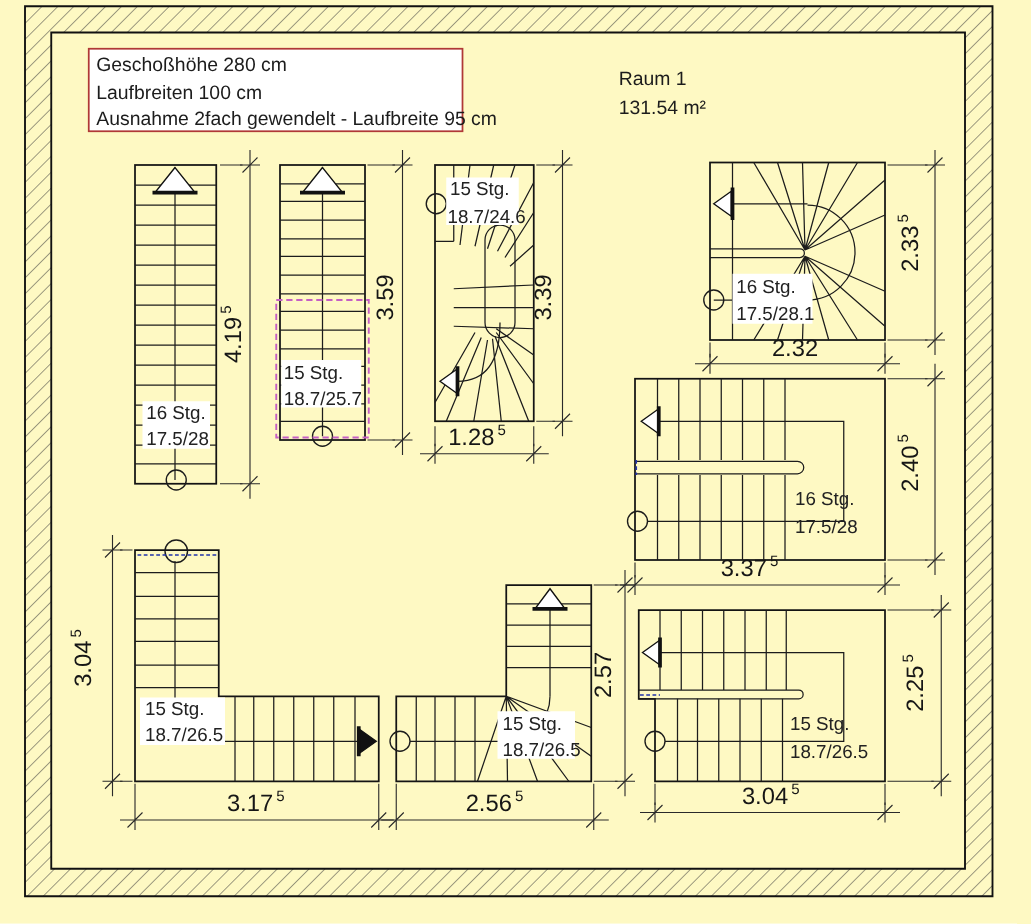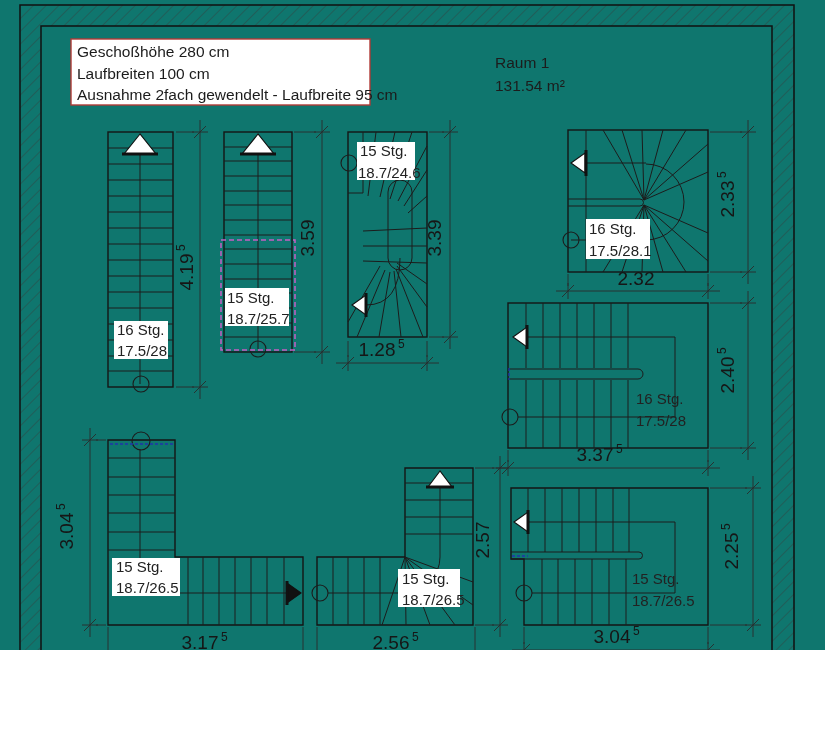--- a/index.html
+++ b/index.html
@@ -1,16 +1,16 @@
 <!DOCTYPE html>
 <html><head>
 <meta charset="utf-8">
 <style>
   html,body { margin:0; padding:0; background:#ffffff; }
-  #stage { position:relative; width:825px; height:650px; background:#0f766e; overflow:hidden;text-decoration:underline; }
+  #stage { position:relative; width:825px; height:739px; background:#fef9c3; overflow:hidden;text-decoration:underline; }
   svg { position:absolute; left:0; top:0; }
   svg text { user-select:none; }
   .ln  { stroke:#1c1c1c; stroke-width:1; fill:none; }
   .ol  { stroke:#141414; stroke-width:1.4; fill:none; }
   .thk { stroke:#111;    stroke-width:3;  fill:none; }
   .dim { stroke:#2a2a2a; stroke-width:0.9; fill:none; }
   .lbl { font-family:"Liberation Sans",sans-serif; font-size:15px;  fill:#222; }
   .dtx { font-family:"Liberation Sans",sans-serif; font-size:19px;  fill:#161616; }
   .sup { font-family:"Liberation Sans",sans-serif; font-size:12px;  fill:#161616; }
   .info{ font-family:"Liberation Sans",sans-serif; font-size:15.5px; fill:#1c1c1c; }

